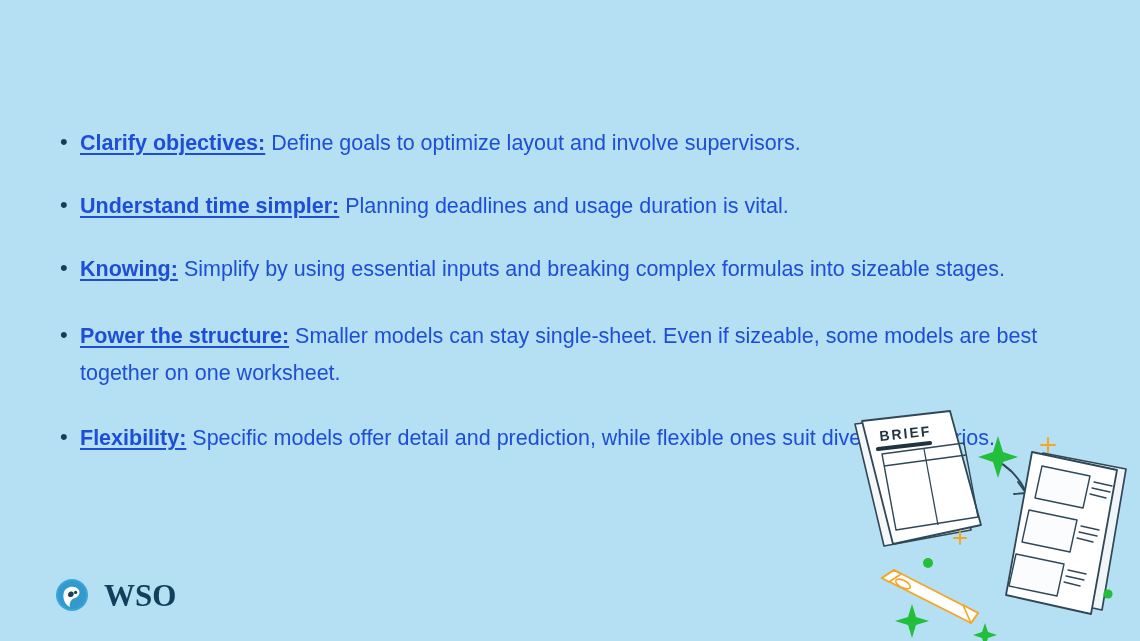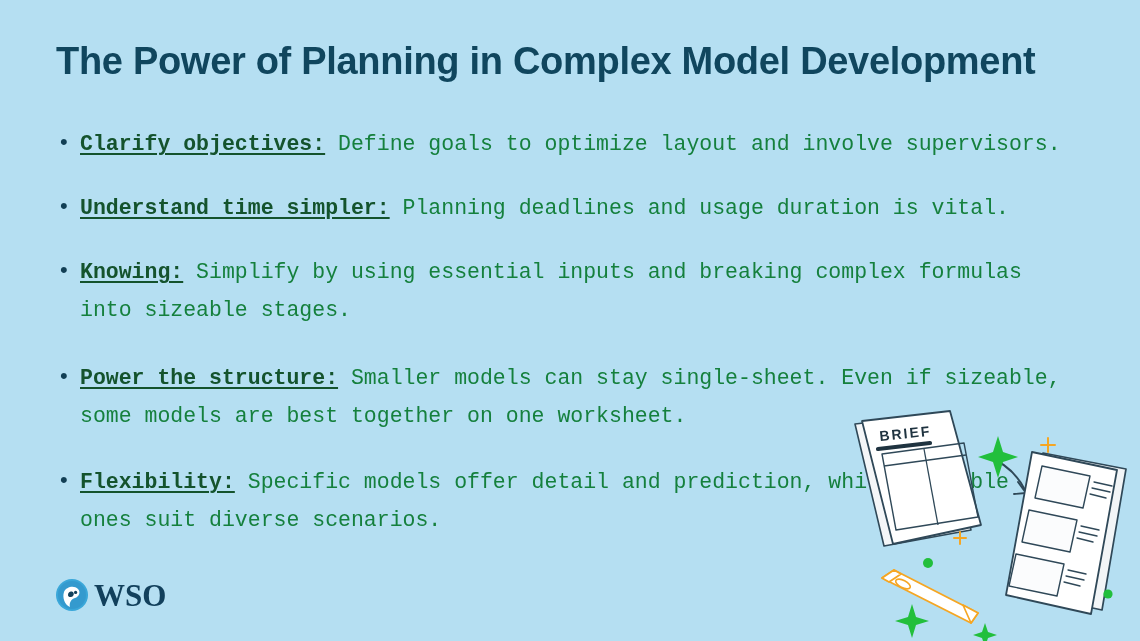--- a/index.html
+++ b/index.html
@@ -57,44 +57,42 @@
   }
   .bullet-text {
     flex: 1 1 auto;
     font-size: 21.5px;
     line-height: 37px;
     color: #1c5268;
     font-family: "Liberation Sans", sans-serif;
   }
   .bullet-label {
     font-weight: bold;
-    color: #14532d;
+    color: #1d4ed8;
     text-decoration: underline;
     text-underline-offset: 3px;
     text-decoration-thickness: 2px;
-    font-family: Liberation Mono, monospace;
   }
   .bullet-body {
-    color: #15803d;
-    font-family: Liberation Mono, monospace;
+    color: #1d4ed8;
   }
   .b1 { margin-bottom: 26px; }
   .b2 { margin-bottom: 26px; }
   .b3 { margin-bottom: 30px; }
   .b4 { margin-bottom: 28px; }
   .b5 { margin-bottom: 0; }
 
   
   #logo {
     position: absolute;
     left: 55px;
     top: 578px;
     display: flex;
     align-items: center;
-    gap: 5px;
+    gap: 15px;
   }
   #logo-mark {
     width: 34px;
     height: 34px;
     flex: 0 0 auto;
   }
   #logo-word {
     font-family: "Liberation Serif", serif;
     font-weight: bold;
     font-size: 31px;
@@ -111,21 +109,20 @@
     width: 302px;
     height: 233px;
   }
   #illustration svg { display: block; }
 </style>
 </head>
 <body>
 
 <div id="slide">
 
-  <div id="title">The Power of Planning in Complex Model Development</div>
 
   <div id="bullets">
 
     <div class="bullet-row b1">
       <span class="bullet-dot">•</span>
       <span class="bullet-text">
         <span class="bullet-label">Clarify objectives:</span><span class="bullet-body"> Define goals to optimize layout and involve supervisors.</span>
       </span>
     </div>
 

